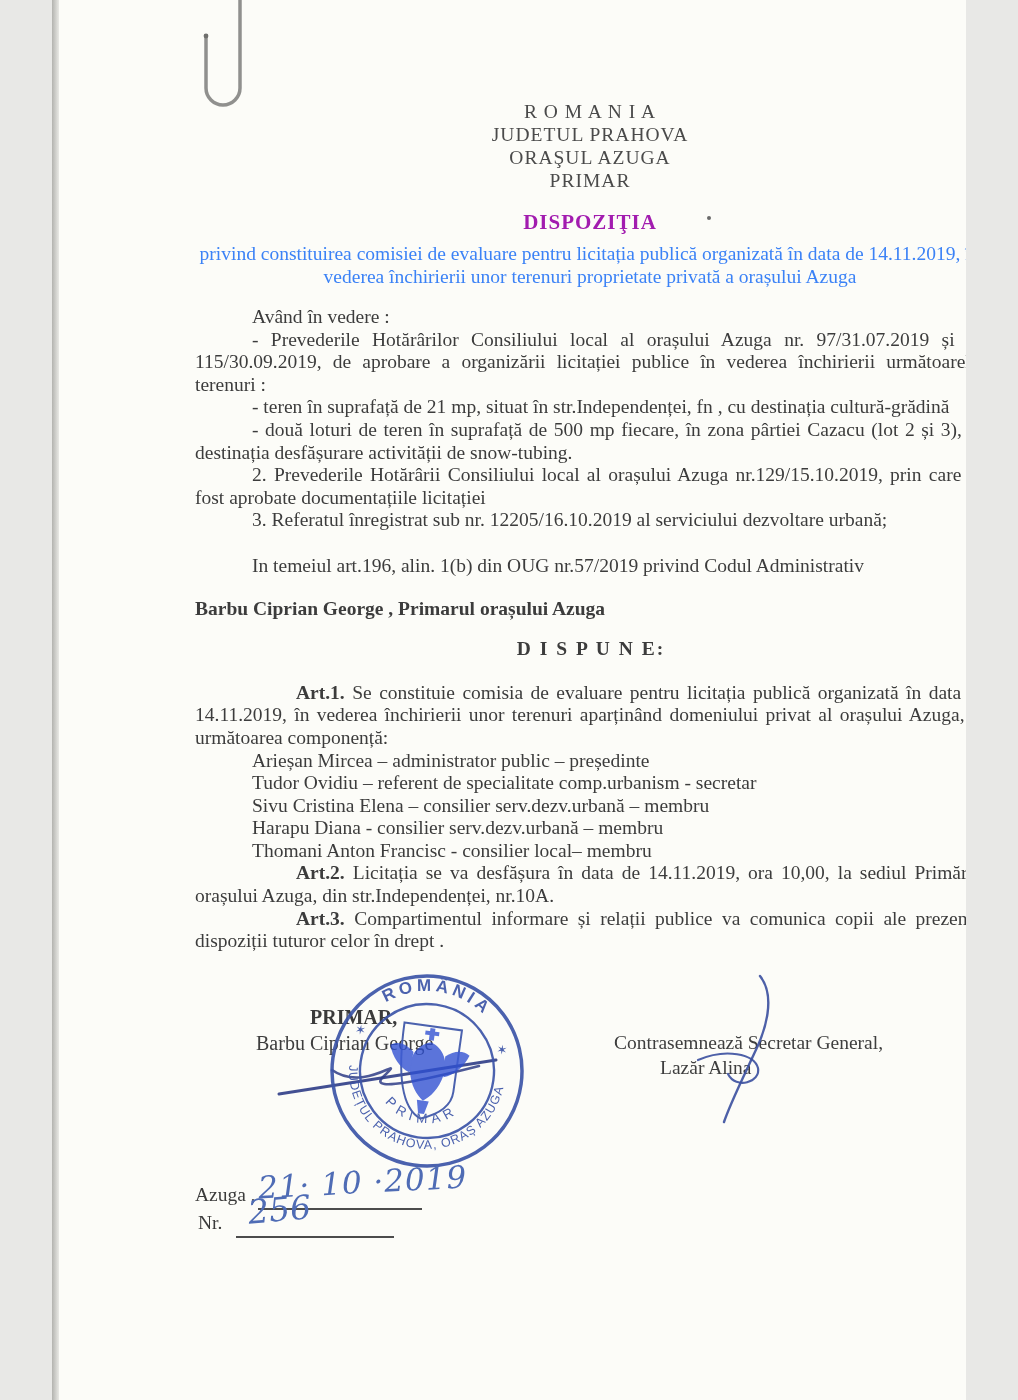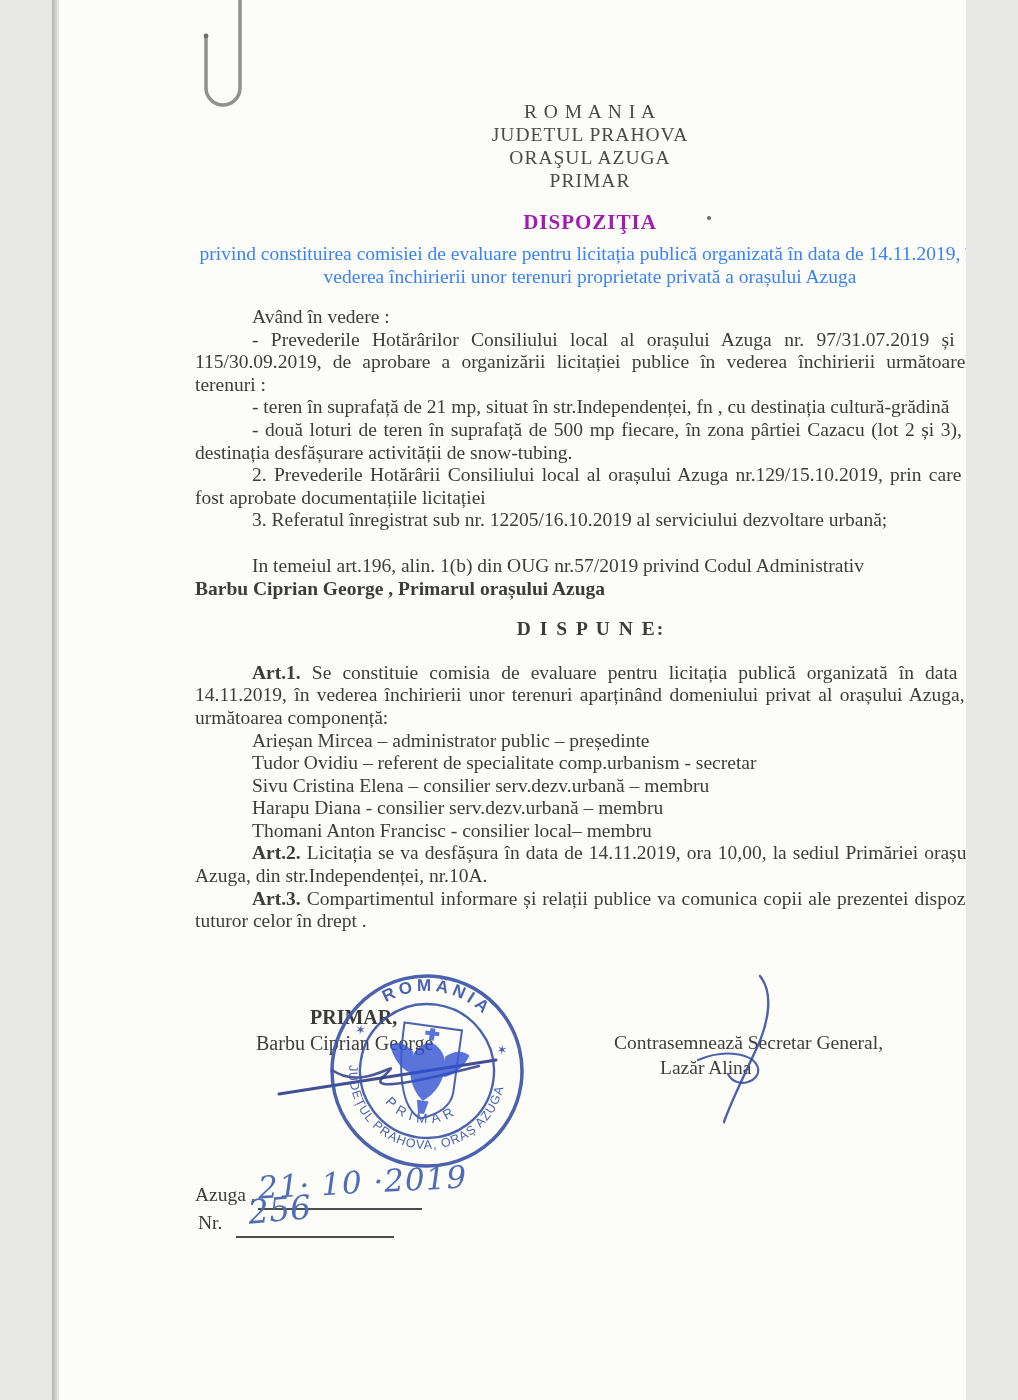--- a/index.html
+++ b/index.html
@@ -13,26 +13,26 @@
   .lh-line{font-size:19.5px;line-height:23px;color:#4a4a4a;letter-spacing:1px;}
   .doc-title{position:absolute;left:143px;top:210px;width:790px;text-align:center;
              font-weight:bold;font-size:21px;letter-spacing:1px;color:#a21caf;}
   .title-dot{position:absolute;left:655px;top:216px;width:4px;height:4px;background:#6a6a6a;border-radius:50%;}
   .subtitle{position:absolute;left:143px;top:242px;width:790px;text-align:center;
             font-size:19.5px;line-height:23px;color:#3b82f6;}
 
   .content{position:absolute;left:143px;top:306px;width:792px;font-size:19.5px;
            line-height:22.6px;text-align:justify;color:#3c3c3c;}
   .content p{margin:0;text-indent:57px;}
-  .content p.flush{text-indent:0;}
+  .content p.flush{text-indent:0;margin-top:20px;}
   .content p.left{text-align:left;}
   .gap{margin-top:23px !important;}
   .center-b{text-align:center;text-indent:0 !important;font-weight:bold;
             letter-spacing:2px;margin:18px 0 21px 0 !important;}
-  .bold{font-weight:bold;}
+  .bold{font-weight:bold;margin-left:44px;}
 
   .sig-left-role{position:absolute;left:258px;top:1006px;font-weight:bold;font-size:20px;color:#3a3a3a;}
   .sig-left-name{position:absolute;left:204px;top:1032px;font-size:20px;color:#3e3e3e;}
   .sig-right{position:absolute;left:562px;top:1030px;width:310px;font-size:19.5px;line-height:25px;color:#3e3e3e;}
   .sig-right .name2{text-indent:46px;}
 
   .stamp{position:absolute;left:276px;top:972px;width:198px;height:198px;
          transform:rotate(8deg);opacity:.92;}
   .sig-stroke-mayor{position:absolute;left:222px;top:1036px;}
   .sig-stroke-secretary{position:absolute;left:628px;top:972px;}

